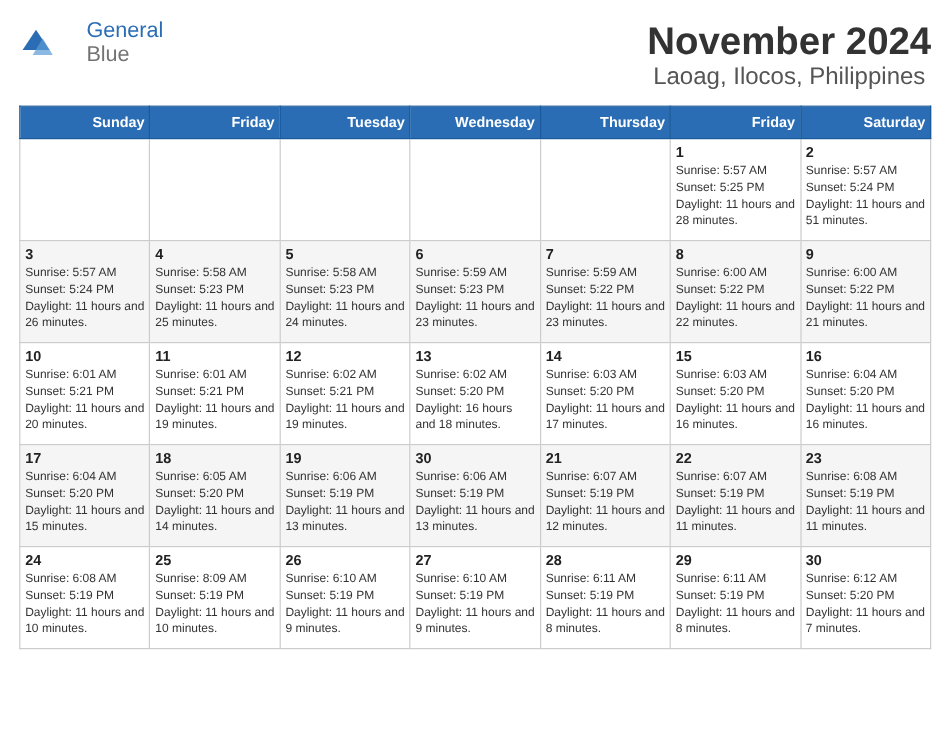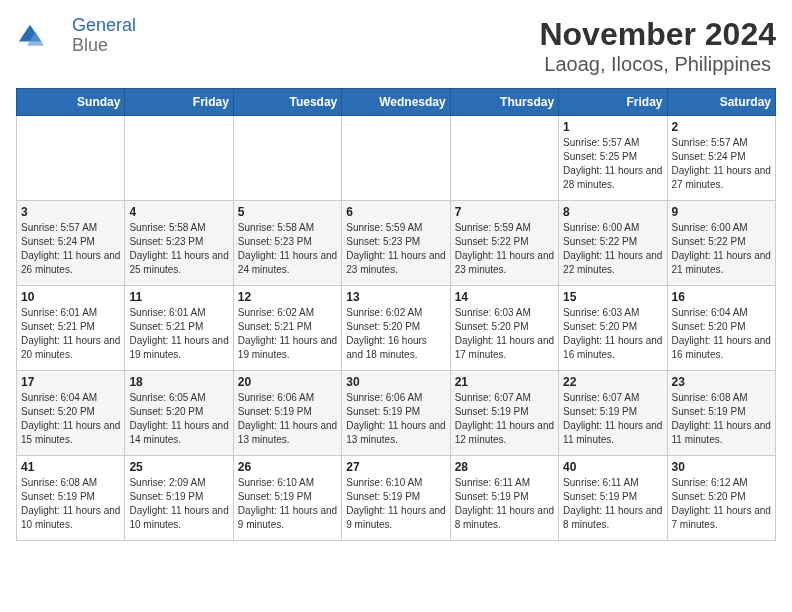--- a/index.html
+++ b/index.html
@@ -134,21 +134,21 @@
             <div>Sunrise: 5:57 AM</div>
             <div>Sunset: 5:25 PM</div>
             <div>Daylight: 11 hours and 28 minutes.</div>
           </div>
         </td>
         <td>
           <div class="day-num">2</div>
           <div class="day-info">
             <div>Sunrise: 5:57 AM</div>
             <div>Sunset: 5:24 PM</div>
-            <div>Daylight: 11 hours and 27 minutes.</div>
+            <div>Daylight: 11 hours and 51 minutes.</div>
           </div>
         </td>
       </tr>
       <tr>
         <td>
           <div class="day-num">3</div>
           <div class="day-info">
             <div>Sunrise: 5:57 AM</div>
             <div>Sunset: 5:24 PM</div>
             <div>Daylight: 11 hours and 26 minutes.</div>
@@ -272,21 +272,21 @@
         </td>
         <td>
           <div class="day-num">18</div>
           <div class="day-info">
             <div>Sunrise: 6:05 AM</div>
             <div>Sunset: 5:20 PM</div>
             <div>Daylight: 11 hours and 14 minutes.</div>
           </div>
         </td>
         <td>
-          <div class="day-num">20</div>
+          <div class="day-num">19</div>
           <div class="day-info">
             <div>Sunrise: 6:06 AM</div>
             <div>Sunset: 5:19 PM</div>
             <div>Daylight: 11 hours and 13 minutes.</div>
           </div>
         </td>
         <td>
           <div class="day-num">30</div>
           <div class="day-info">
             <div>Sunrise: 6:06 AM</div>
@@ -314,31 +314,31 @@
           <div class="day-num">23</div>
           <div class="day-info">
             <div>Sunrise: 6:08 AM</div>
             <div>Sunset: 5:19 PM</div>
             <div>Daylight: 11 hours and 11 minutes.</div>
           </div>
         </td>
       </tr>
       <tr>
         <td>
-          <div class="day-num">41</div>
+          <div class="day-num">24</div>
           <div class="day-info">
             <div>Sunrise: 6:08 AM</div>
             <div>Sunset: 5:19 PM</div>
             <div>Daylight: 11 hours and 10 minutes.</div>
           </div>
         </td>
         <td>
           <div class="day-num">25</div>
           <div class="day-info">
-            <div>Sunrise: 2:09 AM</div>
+            <div>Sunrise: 8:09 AM</div>
             <div>Sunset: 5:19 PM</div>
             <div>Daylight: 11 hours and 10 minutes.</div>
           </div>
         </td>
         <td>
           <div class="day-num">26</div>
           <div class="day-info">
             <div>Sunrise: 6:10 AM</div>
             <div>Sunset: 5:19 PM</div>
             <div>Daylight: 11 hours and 9 minutes.</div>
@@ -354,21 +354,21 @@
         </td>
         <td>
           <div class="day-num">28</div>
           <div class="day-info">
             <div>Sunrise: 6:11 AM</div>
             <div>Sunset: 5:19 PM</div>
             <div>Daylight: 11 hours and 8 minutes.</div>
           </div>
         </td>
         <td>
-          <div class="day-num">40</div>
+          <div class="day-num">29</div>
           <div class="day-info">
             <div>Sunrise: 6:11 AM</div>
             <div>Sunset: 5:19 PM</div>
             <div>Daylight: 11 hours and 8 minutes.</div>
           </div>
         </td>
         <td>
           <div class="day-num">30</div>
           <div class="day-info">
             <div>Sunrise: 6:12 AM</div>

